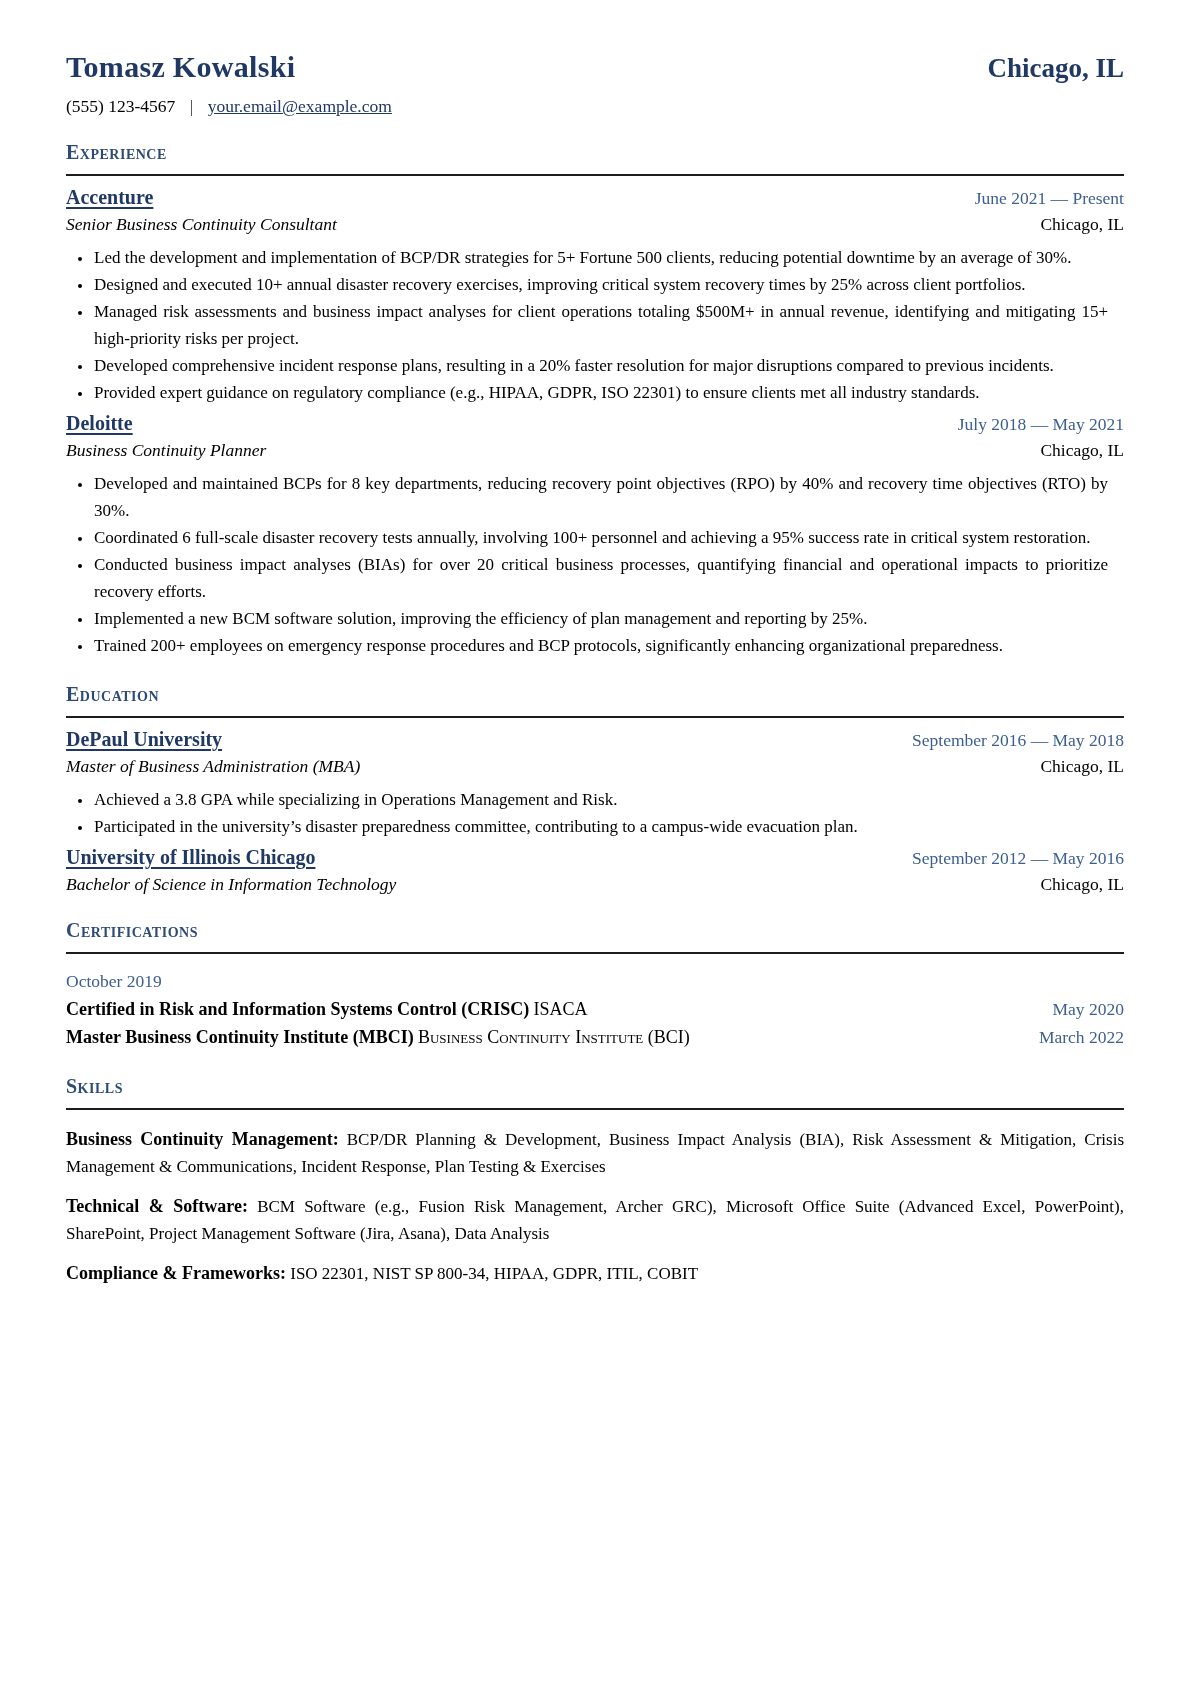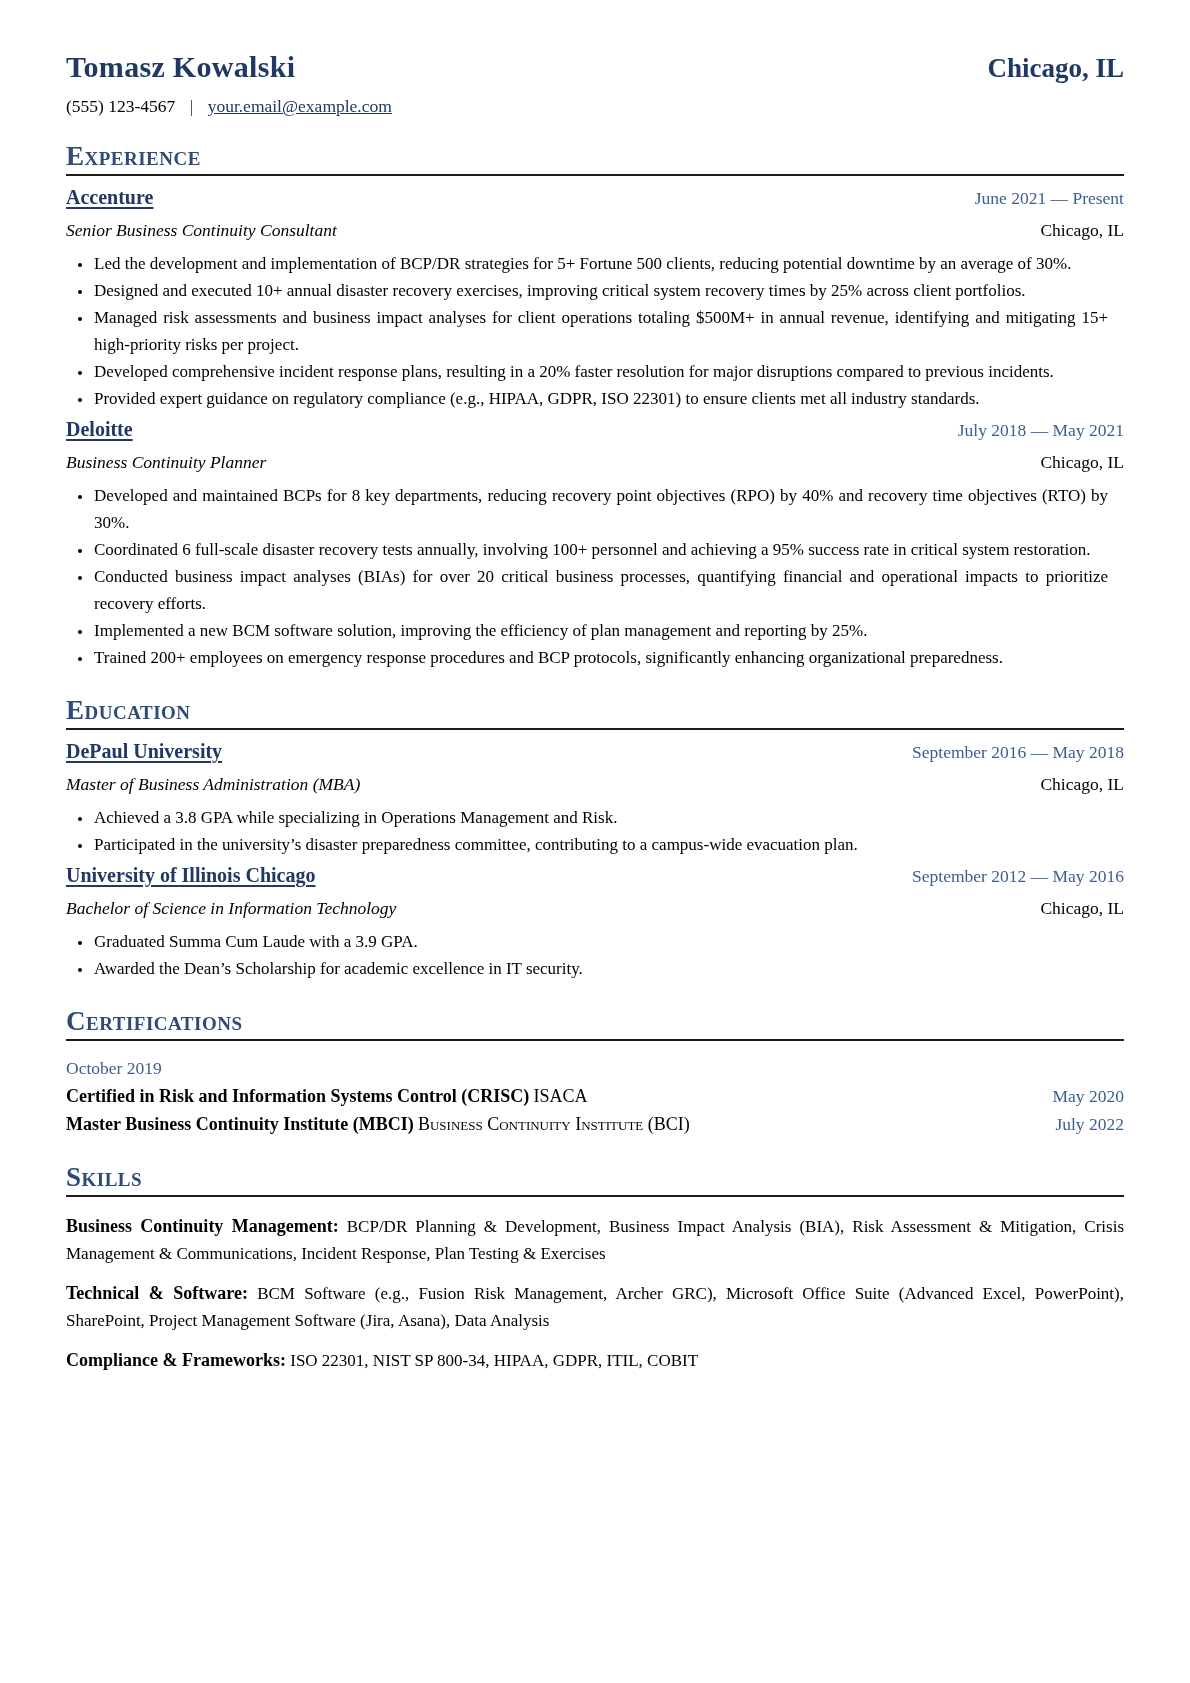--- a/index.html
+++ b/index.html
@@ -40,25 +40,25 @@
     color: #000000;
   }
   .contact-sep { margin: 0 10px; color: #444444; }
   .email-link { color: #1f3864; text-decoration: underline; cursor: pointer; }
 
   
   .sec-title {
     margin: 24px 0 0 0;
     font-variant: small-caps;
     font-weight: bold;
-    font-size: 27px;
+    font-size: 20px;
     color: #2d4b76;
     letter-spacing: 0.5px;
     border-bottom: 2px solid #1c1c1c;
-    padding-bottom: 2px;
+    padding-bottom: 10px;
     line-height: 1.15;
   }
   section > .sec-body { padding-top: 4px; }
 
   
   .entry { margin-top: 6px; }
   .entry-row {
     display: flex;
     justify-content: space-between;
     align-items: baseline;
@@ -67,21 +67,21 @@
     font-size: 20px;
     font-weight: bold;
     color: #1f3864;
     text-decoration: underline;
     text-underline-offset: 3px;
     cursor: pointer;
   }
   .date-range { font-size: 17.5px; color: #3c5e91; }
   .role-title { font-style: italic; font-size: 17.5px; }
   .entry-location { font-size: 17.5px; color: #000000; }
-  .entry-sub { margin-top: 11px; }
+  .entry-sub { margin-top: 5px; }
 
   ul.bullets {
     margin: 9px 16px 2px 0;
     padding-left: 27px;
   }
   ul.bullets li {
     text-align: justify;
     line-height: 27px;
     padding-left: 1px;
   }
@@ -190,24 +190,20 @@
 
       <div class="entry">
         <div class="entry-row">
           <a class="org-link" href="#">University of Illinois Chicago</a>
           <span class="date-range">September 2012 — May 2016</span>
         </div>
         <div class="entry-row entry-sub">
           <span class="role-title">Bachelor of Science in Information Technology</span>
           <span class="entry-location">Chicago, IL</span>
         </div>
-        <ul class="bullets">
-          <li>Graduated Summa Cum Laude with a 3.9 GPA.</li>
-          <li>Awarded the Dean’s Scholarship for academic excellence in IT security.</li>
-        </ul>
       </div>
 
     </div>
   </section>
 
   <section>
     <h2 class="sec-title">Certifications</h2>
     <div class="sec-body">
 
       <div class="cert-row">
@@ -220,21 +216,21 @@
           <span class="cert-issuer">ISACA</span>
         </div>
         <span class="cert-date">May 2020</span>
       </div>
 
       <div class="cert-row">
         <div>
           <span class="cert-title">Master Business Continuity Institute (MBCI)</span>
           <span class="cert-issuer">Business Continuity Institute (BCI)</span>
         </div>
-        <span class="cert-date">July 2022</span>
+        <span class="cert-date">March 2022</span>
       </div>
 
     </div>
   </section>
 
   <section>
     <h2 class="sec-title">Skills</h2>
     <div class="sec-body">
 
       <p class="skill-line">

